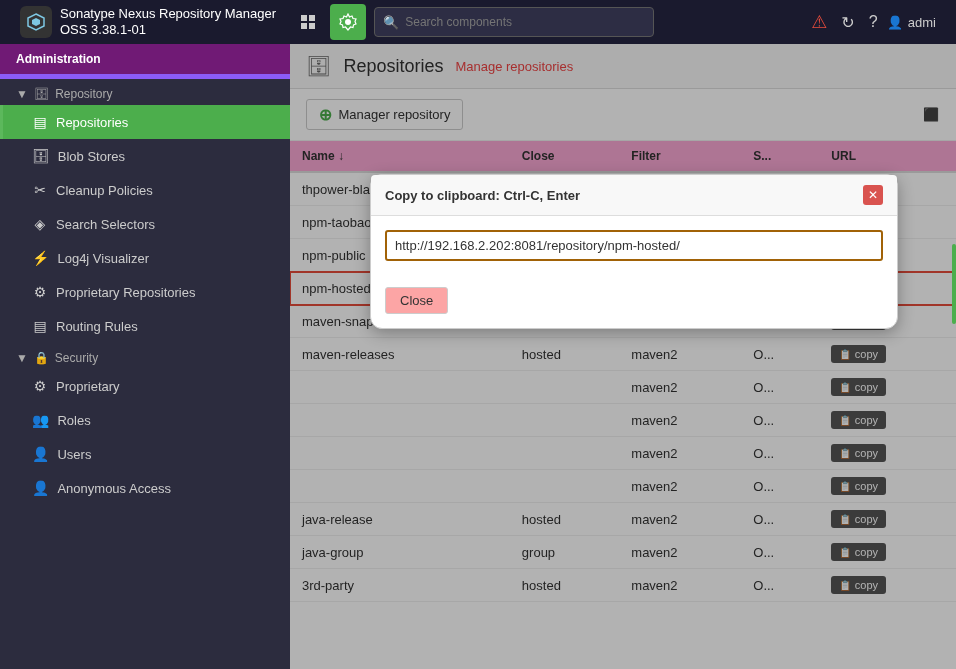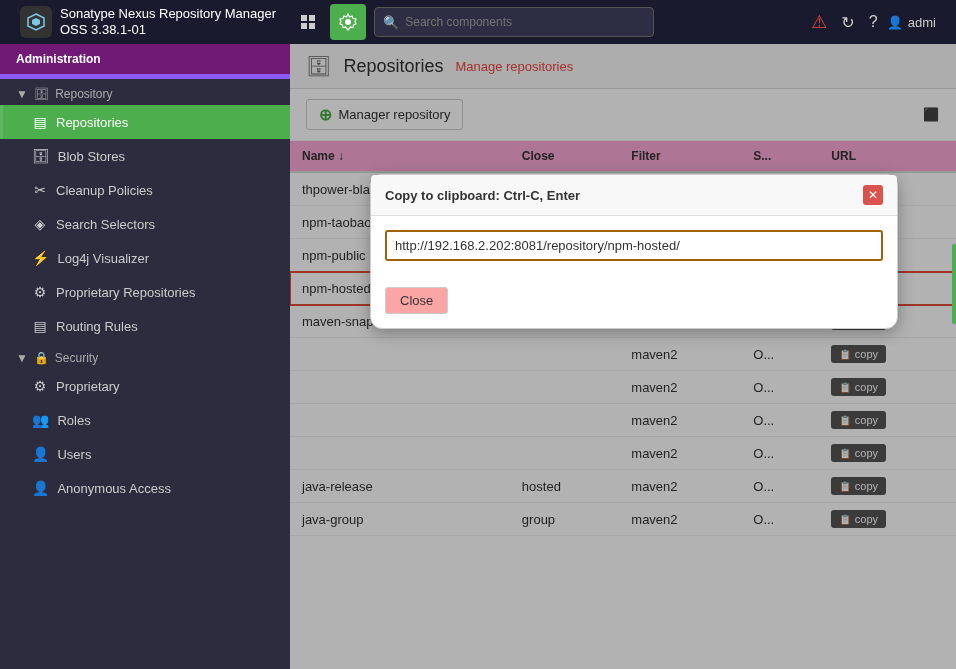--- a/index.html
+++ b/index.html
@@ -400,20 +400,29 @@
           <tr>
       <td>maven-snapshots</td>
       <td>hosted</td>
       <td>maven2</td>
       <td>O...</td>
       <td>
               <button class="copy-btn"><span style="font-size:10px">📋</span> copy</button>
             </td>
     </tr>
           <tr>
+      <td>maven-releases</td>
+      <td>hosted</td>
+      <td>maven2</td>
+      <td>O...</td>
+      <td>
+              <button class="copy-btn"><span style="font-size:10px">📋</span> copy</button>
+            </td>
+    </tr>
+          <tr>
       <td></td>
       <td></td>
       <td>maven2</td>
       <td>O...</td>
       <td>
               <button class="copy-btn"><span style="font-size:10px">📋</span> copy</button>
             </td>
     </tr>
           <tr>
       <td></td>
@@ -447,20 +456,29 @@
       <td>hosted</td>
       <td>maven2</td>
       <td>O...</td>
       <td>
               <button class="copy-btn"><span style="font-size:10px">📋</span> copy</button>
             </td>
     </tr>
           <tr>
       <td>java-group</td>
       <td>group</td>
+      <td>maven2</td>
+      <td>O...</td>
+      <td>
+              <button class="copy-btn"><span style="font-size:10px">📋</span> copy</button>
+            </td>
+    </tr>
+          <tr>
+      <td>3rd-party</td>
+      <td>hosted</td>
       <td>maven2</td>
       <td>O...</td>
       <td>
               <button class="copy-btn"><span style="font-size:10px">📋</span> copy</button>
             </td>
     </tr>
         </tbody>
     </table>
 
     <div class="modal-overlay">

